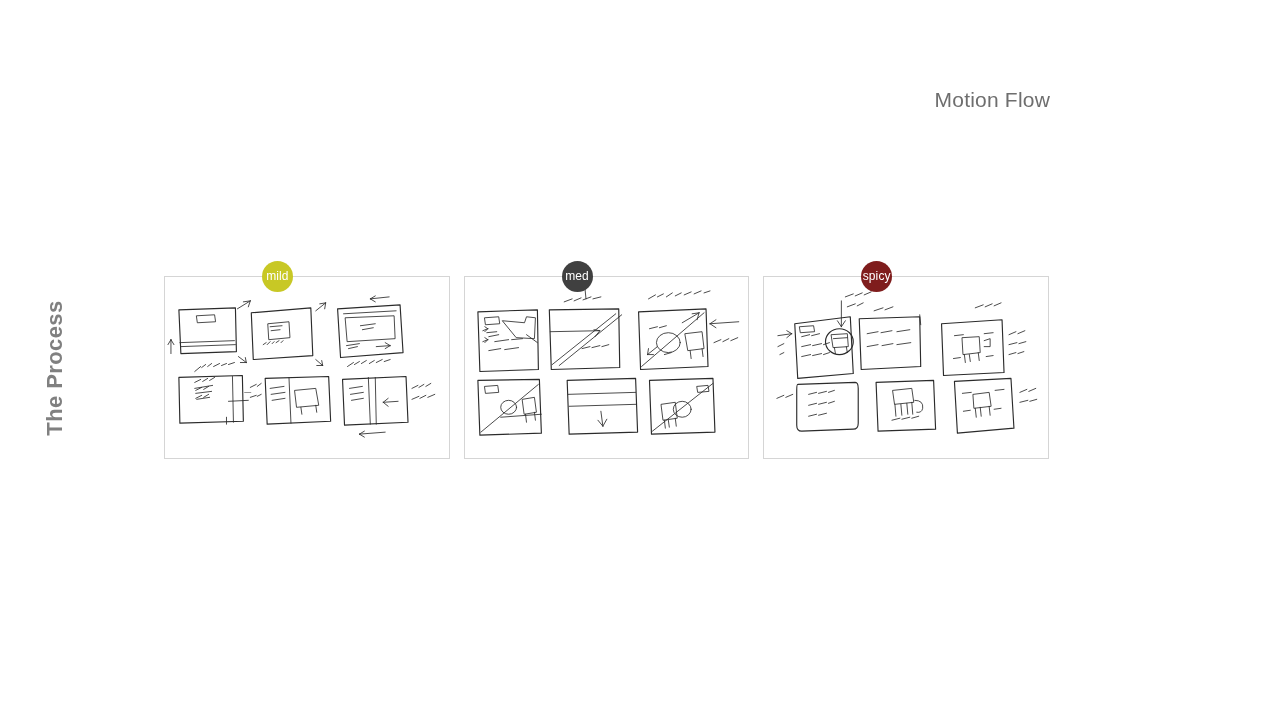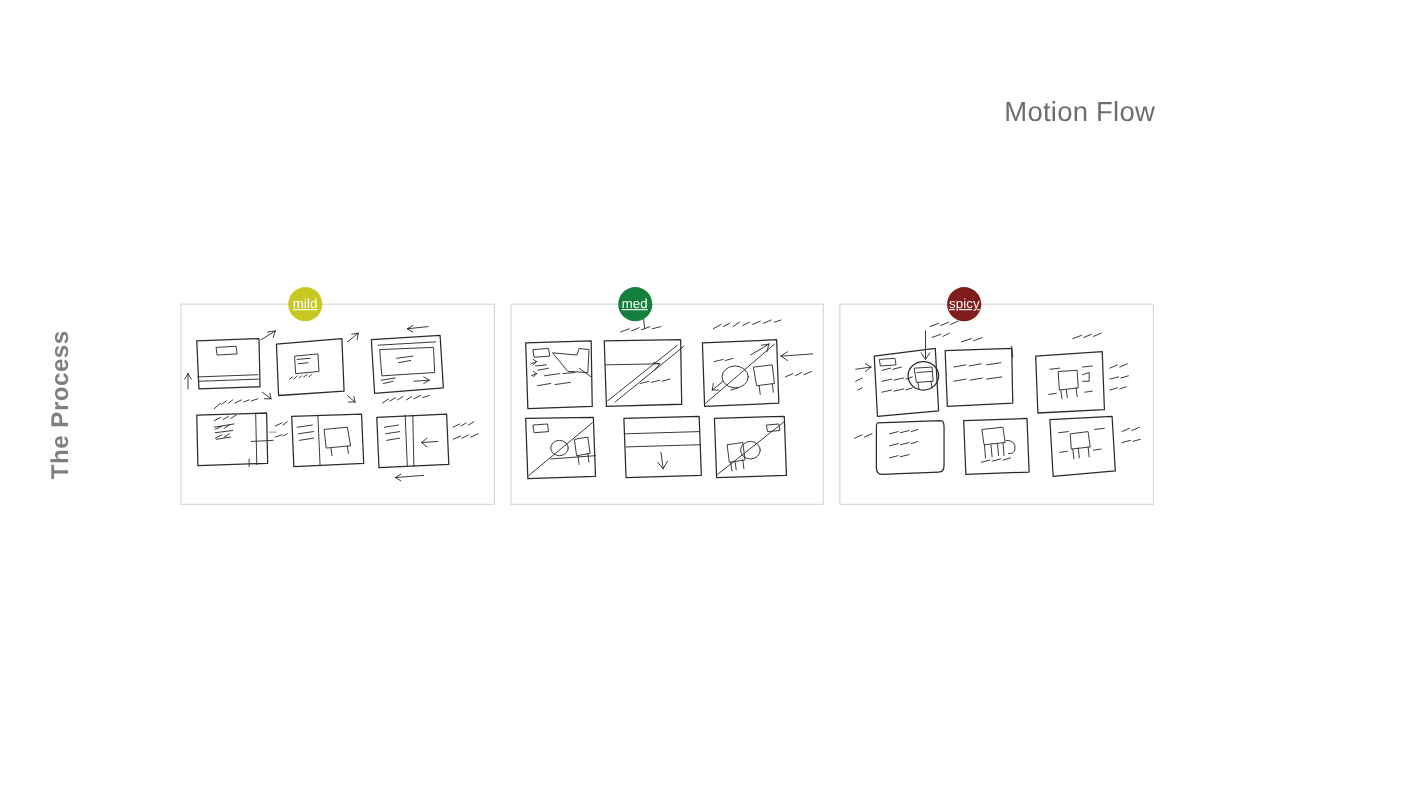--- a/index.html
+++ b/index.html
@@ -14,21 +14,21 @@
     overflow: hidden;
     font-family: "Liberation Sans", sans-serif;
     -webkit-font-smoothing: antialiased;
   }
 
   
   #slide-title {
     position: absolute;
     right: 230px;
     top: 88px;
-    font-size: 25px;
+    font-size: 21px;
     font-weight: 400;
     letter-spacing: 0.2px;
     color: #6e6e6e;
     white-space: nowrap;
   }
 
   
   #section-label {
     position: absolute;
     left: -13px;
@@ -79,21 +79,20 @@
     width: 31px;
     height: 31px;
     border-radius: 50%;
     color: #ffffff;
     font-size: 12px;
     line-height: 31px;
     text-align: center;
     letter-spacing: 0.1px;
     z-index: 5;
     user-select: none;
-    text-decoration: underline;
   }
 
   .sk { fill: none; stroke: #2b2b2b; stroke-linecap: round; stroke-linejoin: round; }
   .sk-w { stroke-width: 1.15; }
   .sk-t { stroke-width: 0.85; }
   .ink { fill: #2b2b2b; font-family: "Liberation Sans", sans-serif; }
 </style>
 </head>
 <body>
 
@@ -156,21 +155,21 @@
         <path class="sk sk-t" d="M86,111 L92,108 M93,110 L97,107"></path>
         <path class="sk sk-t" d="M86,121 L92,119 M93,120 L97,118"></path>
         <path class="sk sk-t" d="M30,106 L36,103 M38,105 L43,102 M45,104 L50,101"></path>
         <path class="sk sk-t" d="M31,114 L37,111 M39,113 L44,110"></path>
         <path class="sk sk-t" d="M31,122 L37,119 M39,121 L44,118"></path>
       </svg>
     </div>
   </div>
 
   <div class="panel">
-    <div class="badge" style="background:#15803d">med</div>
+    <div class="badge" style="background:#404040">med</div>
     <div class="panel-sketch">
       <svg viewBox="0 0 286 182" preserveAspectRatio="none" aria-hidden="true">
 
         <path class="sk sk-w" d="M13,35 L73,33 L74,93 L15,95 Z"></path>
         <path class="sk sk-t" d="M20,41 L34,40 L35,47 L21,48 Z"></path>
         <path class="sk sk-t" d="M38,44 L60,46 L62,40 L71,41 L70,62 L52,61 Z"></path>
         <path class="sk sk-t" d="M22,56 L32,55 M24,60 L34,58"></path>
         <path class="sk sk-t" d="M18,54 L23,52 M23,52 L20,50 M23,52 L20,55"></path>
         <path class="sk sk-t" d="M18,65 L23,63 M23,63 L20,61 M23,63 L20,66"></path>
         <path class="sk sk-t" d="M30,65 L44,63 M47,63 L58,62"></path>

